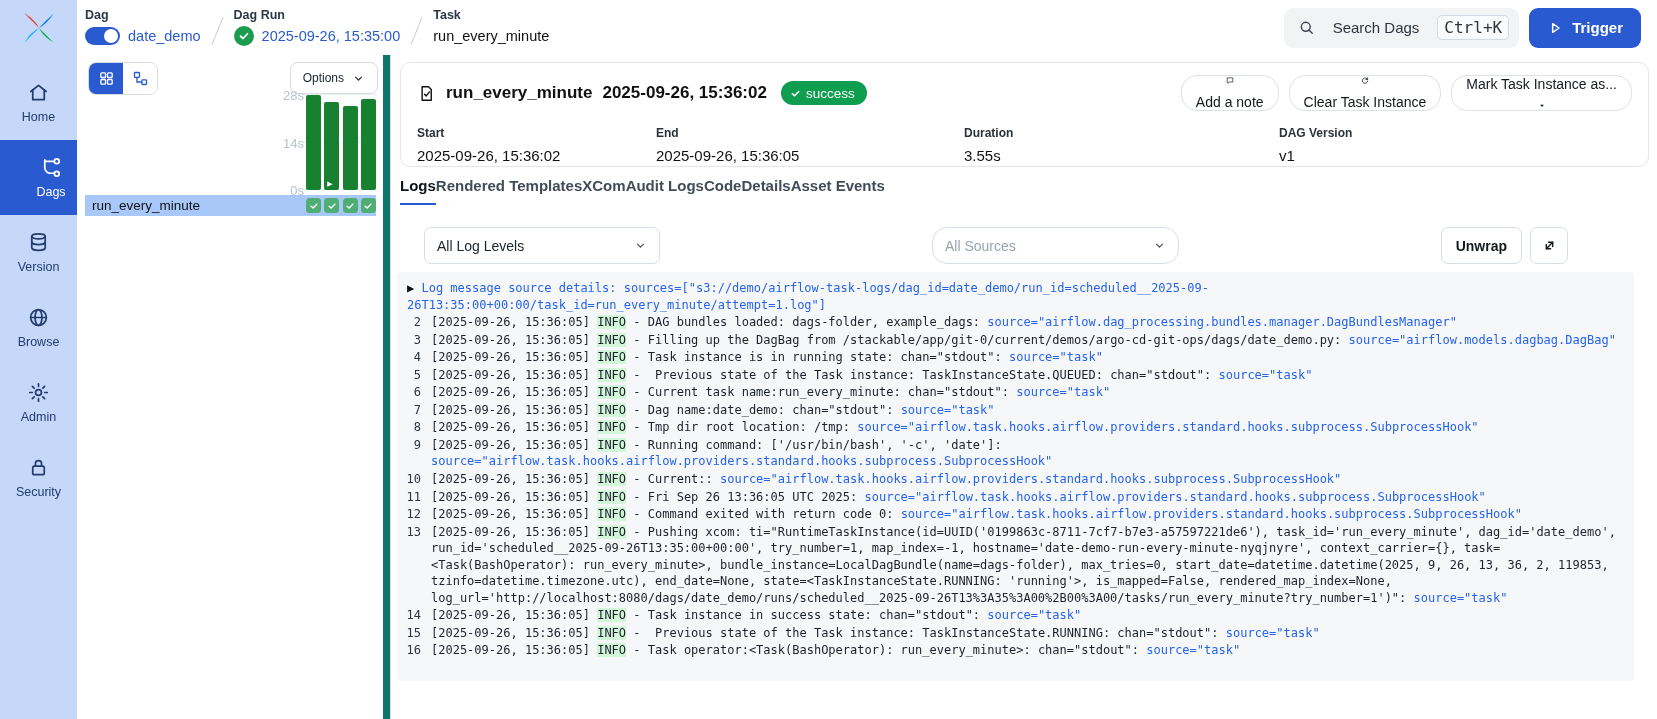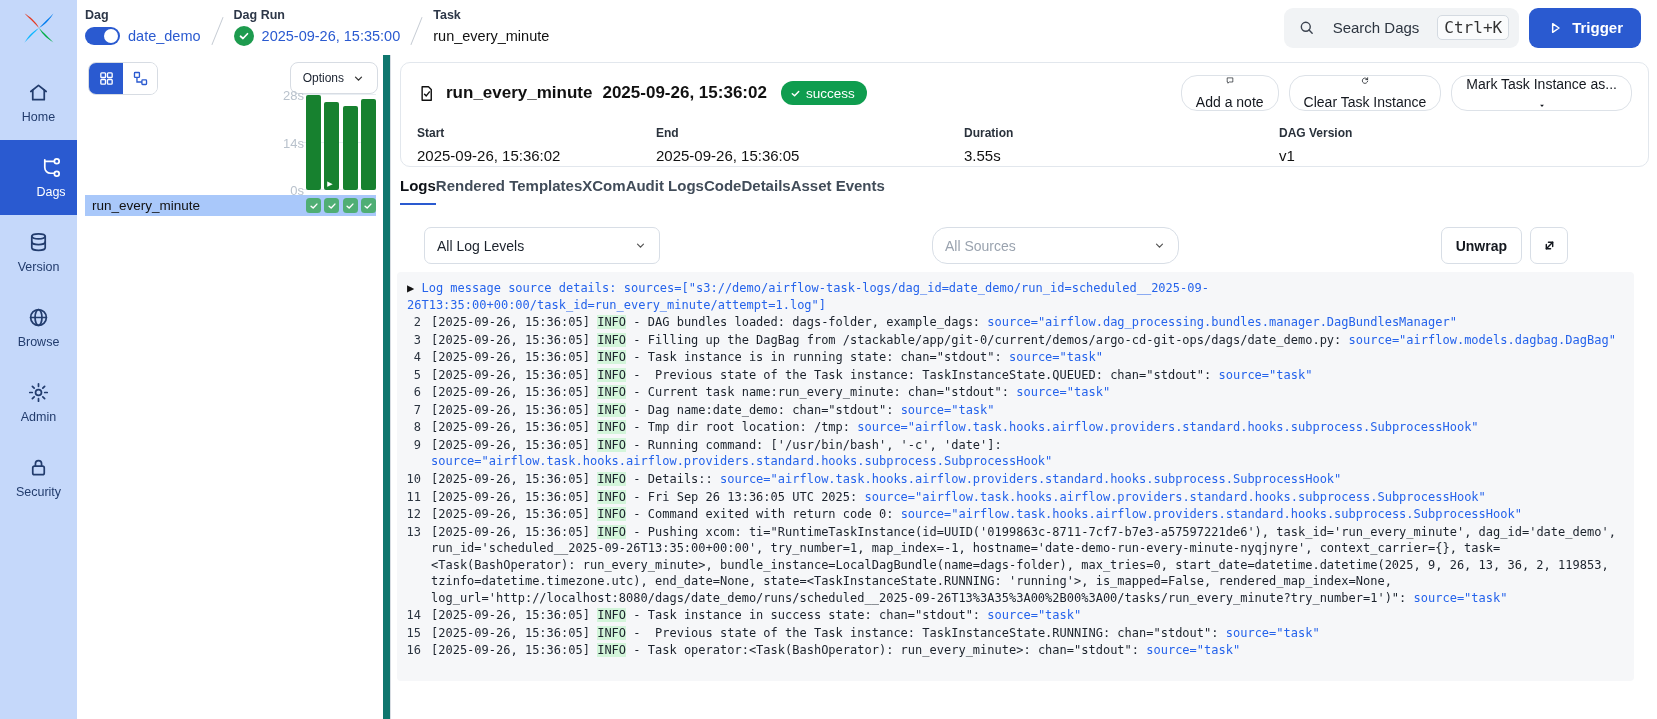--- a/index.html
+++ b/index.html
@@ -422,21 +422,21 @@
         <div class="log-line">
           <span class="ln">8</span>
           <div class="lt"><span>[2025-09-26, 15:36:05] </span><span class="seg-info">INFO</span><span> - Tmp dir root location: /tmp: </span><span class="seg-link">source="airflow.task.hooks.airflow.providers.standard.hooks.subprocess.SubprocessHook"</span></div>
         </div>
         <div class="log-line">
           <span class="ln">9</span>
           <div class="lt"><span>[2025-09-26, 15:36:05] </span><span class="seg-info">INFO</span><span> - Running command: ['/usr/bin/bash', '-c', 'date']: </span><span class="seg-link">source="airflow.task.hooks.airflow.providers.standard.hooks.subprocess.SubprocessHook"</span></div>
         </div>
         <div class="log-line">
           <span class="ln">10</span>
-          <div class="lt"><span>[2025-09-26, 15:36:05] </span><span class="seg-info">INFO</span><span> - Details:: </span><span class="seg-link">source="airflow.task.hooks.airflow.providers.standard.hooks.subprocess.SubprocessHook"</span></div>
+          <div class="lt"><span>[2025-09-26, 15:36:05] </span><span class="seg-info">INFO</span><span> - Current:: </span><span class="seg-link">source="airflow.task.hooks.airflow.providers.standard.hooks.subprocess.SubprocessHook"</span></div>
         </div>
         <div class="log-line">
           <span class="ln">11</span>
           <div class="lt"><span>[2025-09-26, 15:36:05] </span><span class="seg-info">INFO</span><span> - Fri Sep 26 13:36:05 UTC 2025: </span><span class="seg-link">source="airflow.task.hooks.airflow.providers.standard.hooks.subprocess.SubprocessHook"</span></div>
         </div>
         <div class="log-line">
           <span class="ln">12</span>
           <div class="lt"><span>[2025-09-26, 15:36:05] </span><span class="seg-info">INFO</span><span> - Command exited with return code 0: </span><span class="seg-link">source="airflow.task.hooks.airflow.providers.standard.hooks.subprocess.SubprocessHook"</span></div>
         </div>
         <div class="log-line">

